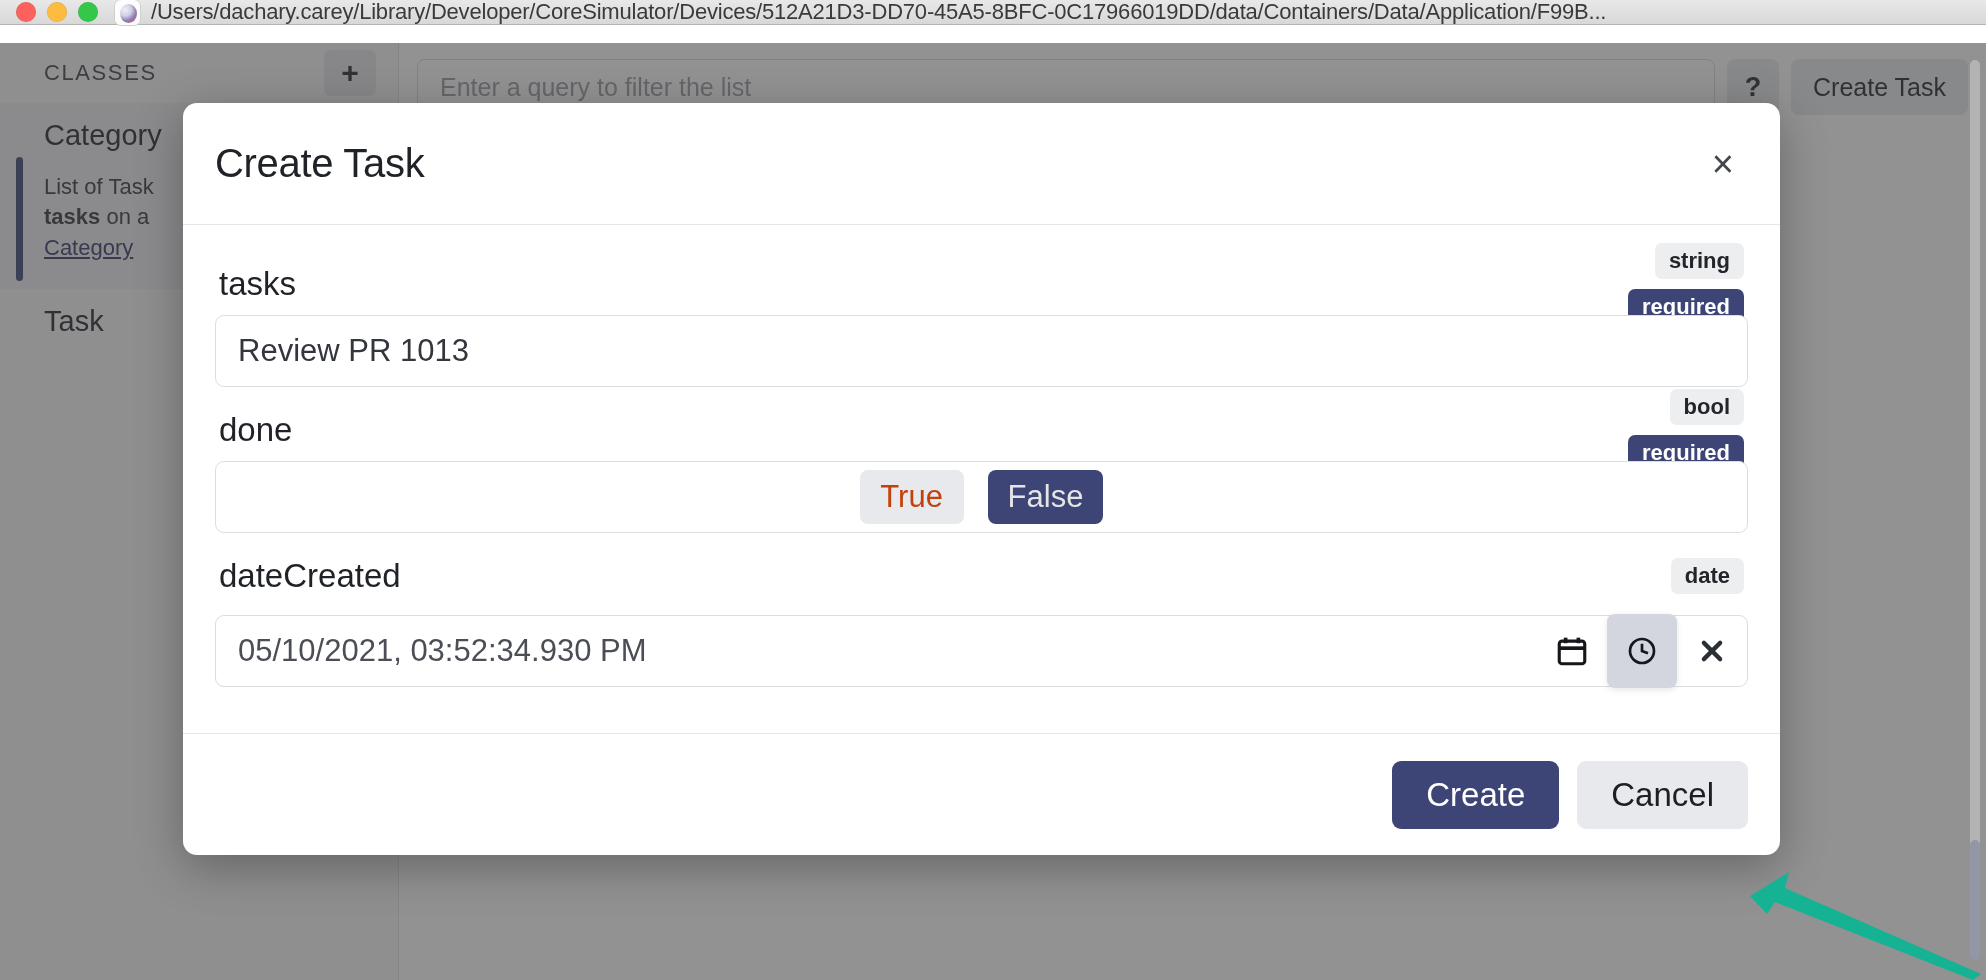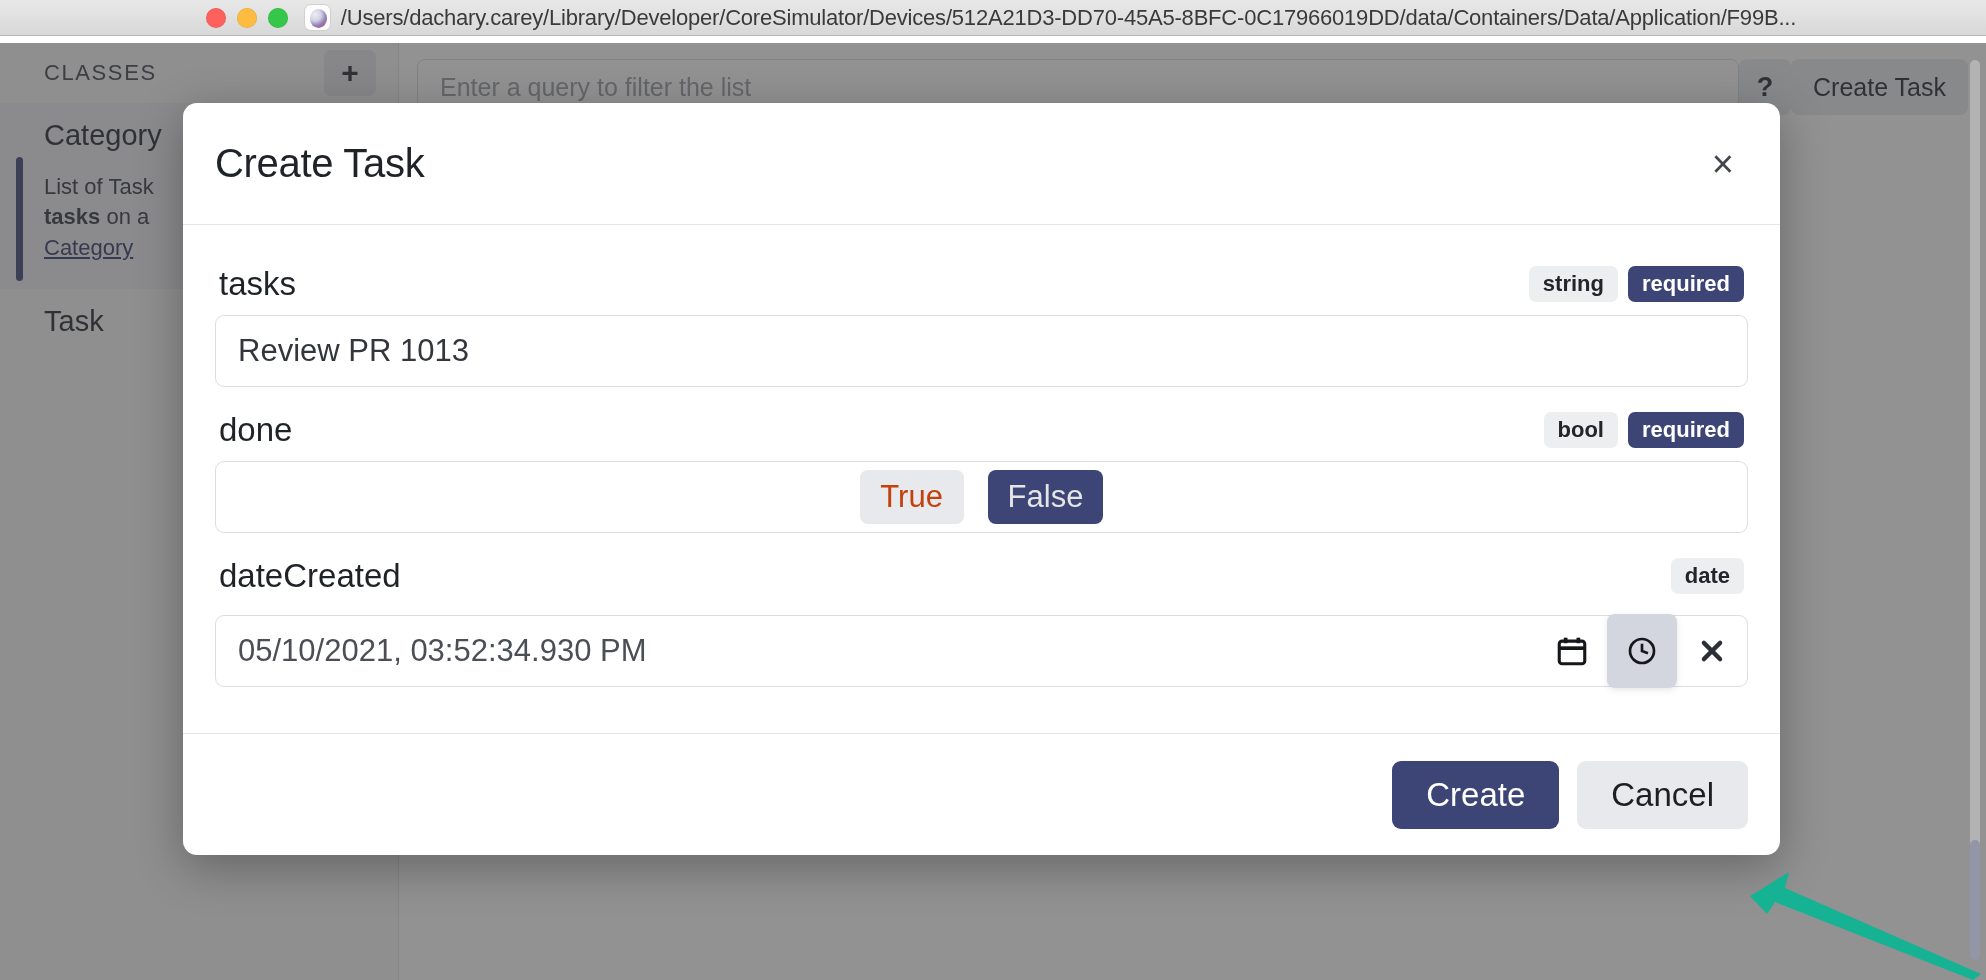--- a/index.html
+++ b/index.html
@@ -16,27 +16,26 @@
   #os-window {
     position: absolute;
     inset: 0;
     background: #ffffff;
   }
 
   #titlebar {
     position: absolute;
     top: 0; left: 0;
     width: 1986px;
-    height: 36px;
+    height: 25px;
     background: linear-gradient(to bottom, #e8e8e8 0%, #d8d8d8 100%);
     border-bottom: 1px solid #b4b4b4;
     display: flex;
     align-items: center;
     padding-left: 16px;
-    justify-content: center;
   }
 
   .traffic-lights {
     display: flex;
     align-items: center;
     gap: 11px;
     margin-right: 16px;
   }
   .light {
     width: 20px; height: 20px;
@@ -151,20 +150,21 @@
 
   #main-area {
     flex: 1 1 auto;
     height: 100%;
     background: #ffffff;
     padding: 16px 18px 0 18px;
   }
   .main-toolbar {
     display: flex;
     align-items: center;
+    gap: 12px;
     height: 56px;
   }
   #filter-input {
     flex: 1 1 auto;
     height: 56px;
     border: 1px solid #d9dade;
     border-radius: 8px;
     background: #fff;
     display: flex;
     align-items: center;
@@ -243,21 +243,21 @@
     display: flex;
     align-items: center;
     justify-content: space-between;
     height: 62px;
     padding: 0 4px;
   }
   .field-label {
     font-size: 33px;
     color: #1f2227;
   }
-  .badges { display: flex; align-items: flex-end; gap: 10px; }
+  .badges { display: flex; align-items: flex-end; gap: 10px; flex-direction: column; }
   .badge {
     font-size: 22px;
     font-weight: 700;
     border-radius: 7px;
     padding: 7px 14px;
     line-height: 1;
   }
   .badge.type { background: #eceef0; color: #22252a; }
   .badge.required { background: #3c4575; color: #ffffff; }
 

